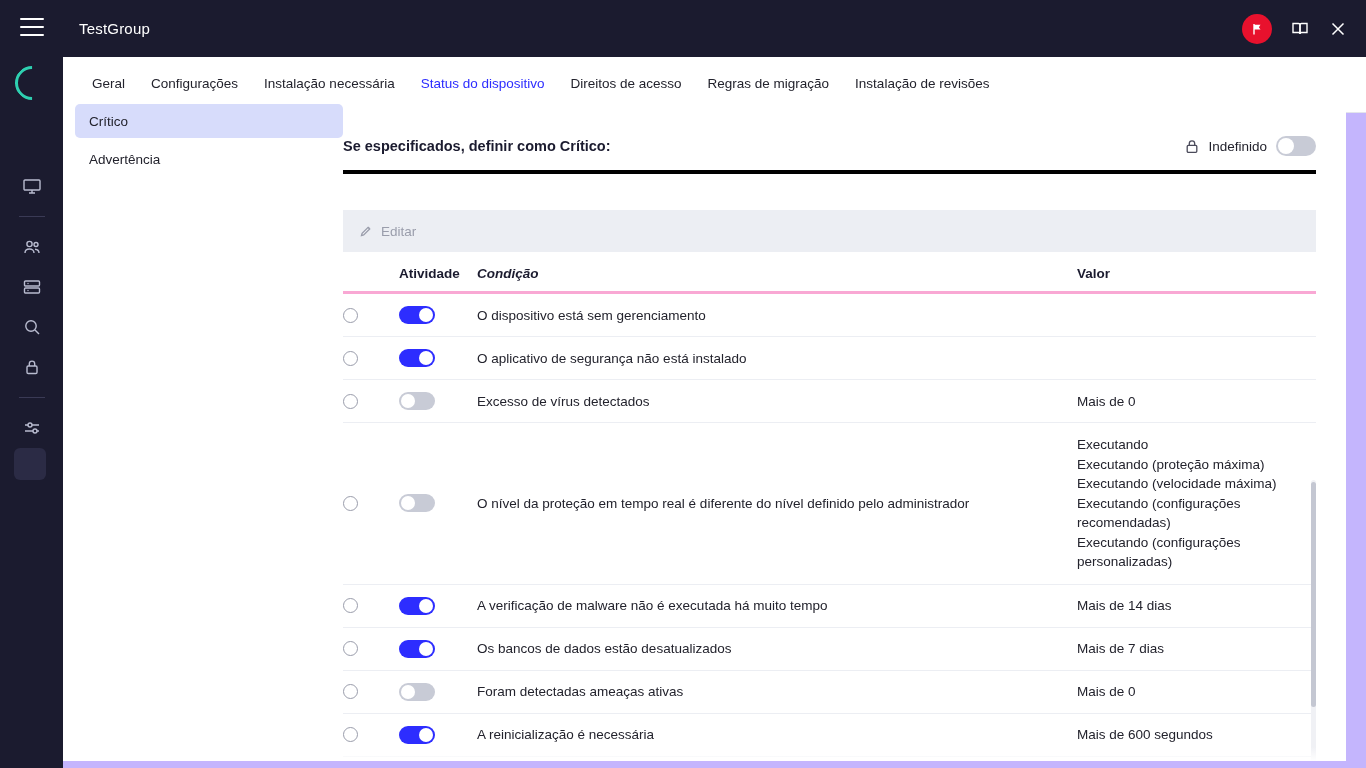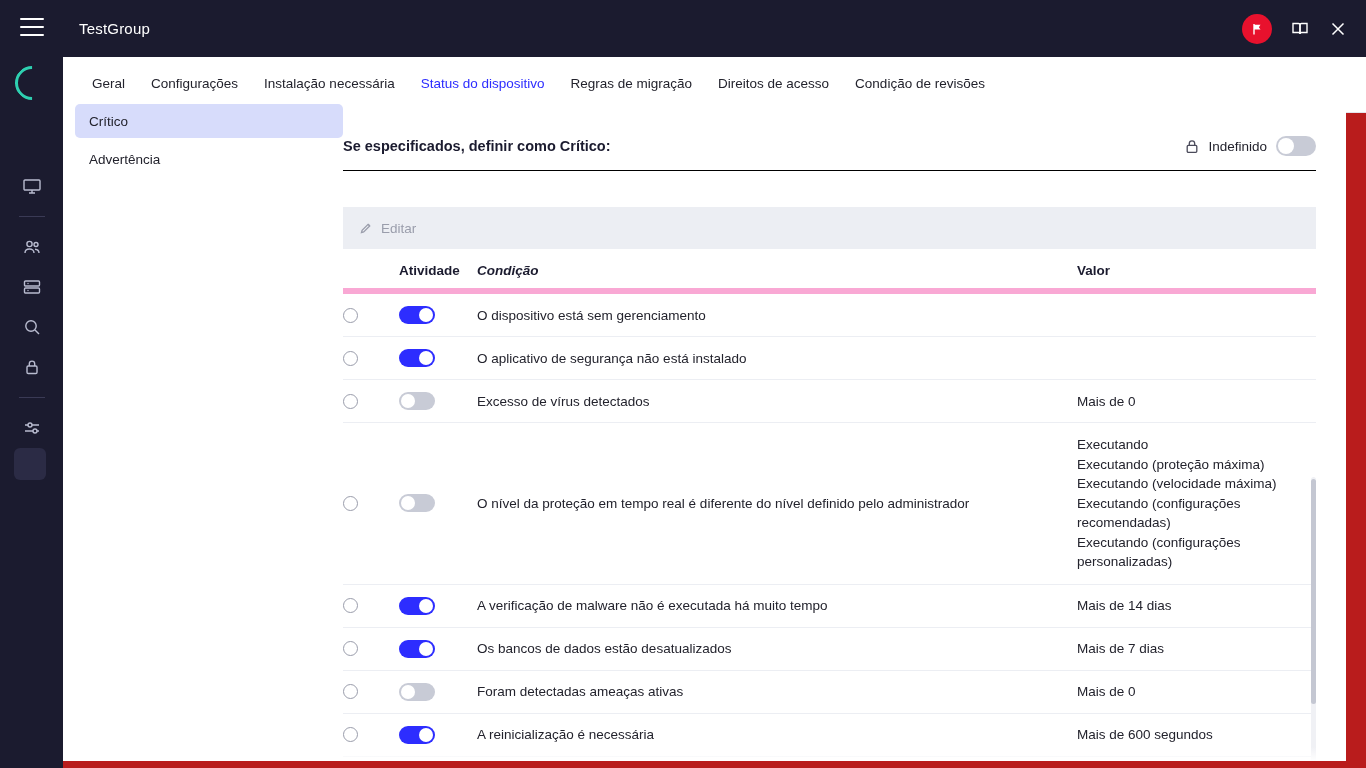--- a/index.html
+++ b/index.html
@@ -6,21 +6,21 @@
   html, body {
     margin: 0; padding: 0;
     width: 1366px; height: 768px;
     overflow: hidden;
     font-family: "Liberation Sans", sans-serif;
     background: #ffffff;
   }
   #app {
     position: relative;
     width: 1366px; height: 768px;
-    background: #b91c1c;
+    background: #c4b5fd;
   }
 
   
   .rail {
     position: absolute;
     left: 0; top: 0;
     width: 63px; height: 768px;
     background: #1b1b2f;
     display: flex;
     flex-direction: column;
@@ -171,21 +171,21 @@
     flex: 1;
     padding: 0 30px 0 0;
     position: relative;
     overflow: hidden;
   }
 
   .content-head {
     display: flex;
     align-items: center;
     padding: 42px 0 0 0;
-    border-bottom: 1px solid #000000;
+    border-bottom: 4px solid #000000;
     padding-bottom: 14px;
     margin-right: 0;
   }
   .content-head h2 {
     margin: 0;
     font-size: 14.5px;
     font-weight: bold;
     color: #1b1b2f;
   }
   .head-right {
@@ -247,21 +247,21 @@
     width: 100%;
     border-collapse: collapse;
     table-layout: fixed;
   }
   table.grid th {
     text-align: left;
     font-size: 13.5px;
     font-weight: bold;
     color: #1b1b2f;
     padding: 14px 0 10px 0;
-    border-bottom: 6px solid #f9a8d4;
+    border-bottom: 3px solid #f9a8d4;
   }
   table.grid td {
     font-size: 13.5px;
     color: #23232d;
     padding: 12px 0;
     vertical-align: middle;
     border-bottom: 1px solid #eceef3;
   }
   .col-radio { width: 56px; }
   .col-act { width: 78px; }
@@ -402,27 +402,27 @@
     <div class="tab">
         <span>Configurações</span>
       </div>
     <div class="tab">
         <span>Instalação necessária</span>
       </div>
     <div class="tab active">
         <span>Status do dispositivo</span>
       </div>
     <div class="tab">
+        <span>Direitos de acesso</span>
+      </div>
+    <div class="tab">
         <span>Regras de migração</span>
       </div>
     <div class="tab">
-        <span>Direitos de acesso</span>
-      </div>
-    <div class="tab">
-        <span>Condição de revisões</span>
+        <span>Instalação de revisões</span>
       </div>
   </div>
 
   <div class="body-area">
 
     <div class="side-list">
       <div class="side-item selected">
         <span>Crítico</span>
       </div>
       <div class="side-item">

